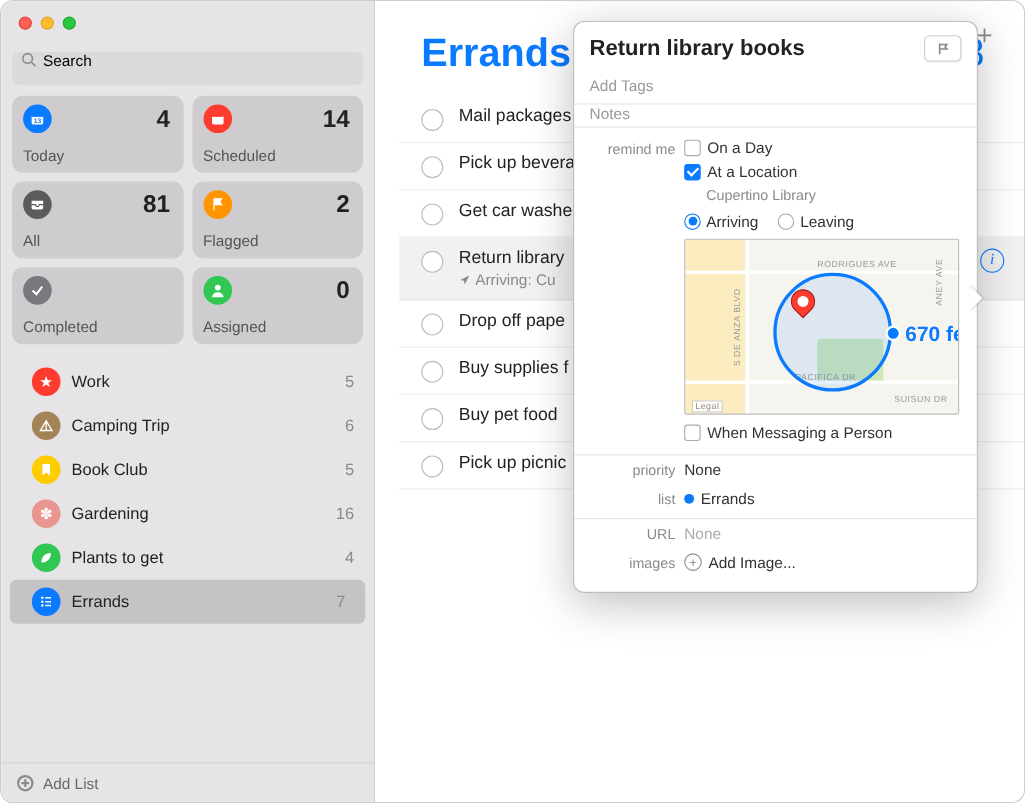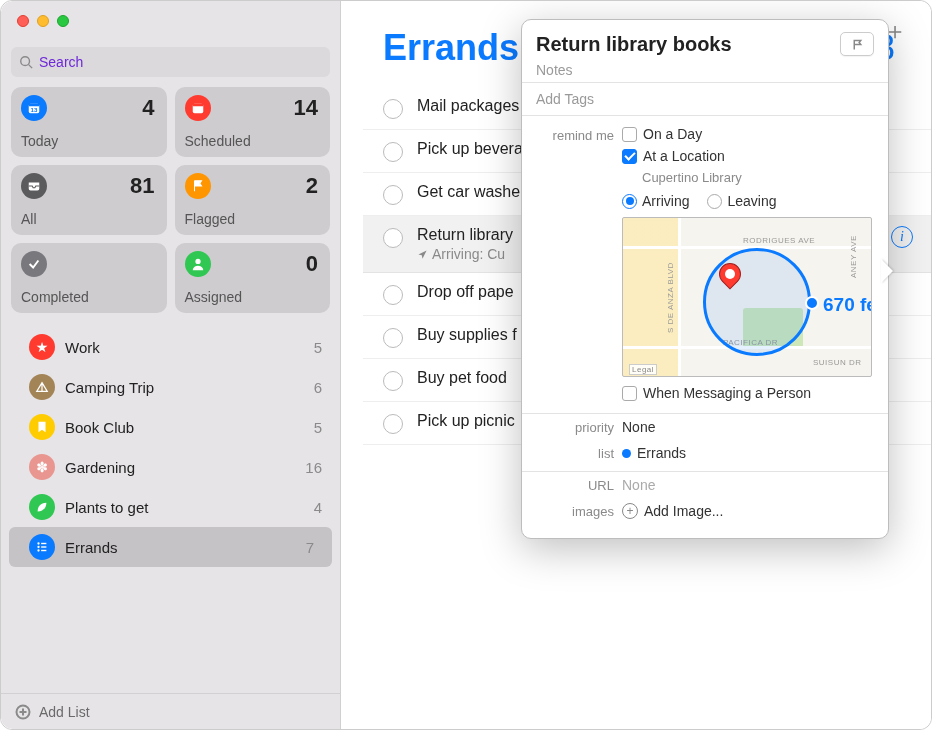--- a/index.html
+++ b/index.html
@@ -44,23 +44,22 @@
   .tl-red { background:#ff5f57; border:0.5px solid #e33d31;}
   .tl-yel { background:#febc2e; border:0.5px solid #e0a020;}
   .tl-grn { background:#28c840; border:0.5px solid #1da530;}
 
   .search-wrap {
     margin: 6px 10px 10px 10px;
     background: #dcd9dc;
     border-radius: 6px;
     height: 30px;
     display: flex;
-    align-items: center;
     padding: 0 8px;
-    color: #6d28d9;
+    color: #000000;
     font-size: 14px;
     gap: 6px;
   }
   .search-wrap svg { width: 14px; height: 14px; fill:#8a8a8a;}
 
   .smart-grid {
     display: grid;
     grid-template-columns: 1fr 1fr;
     gap: 8px;
     padding: 0 10px;
@@ -560,22 +559,22 @@
 
   <div class="popover">
     <div class="pop-head">
       <div class="pop-title">Return library books</div>
       <div class="flag-btn">
         <svg viewBox="0 0 16 16">
             <path d="M4 2 v12 M4 3 h8 l-2 2.5 l2 2.5 h-8"></path>
           </svg>
       </div>
     </div>
+    <div class="pop-field tags"><span>Add Tags</span></div>
     <div class="pop-field notes"><span>Notes</span></div>
-    <div class="pop-field tags"><span>Add Tags</span></div>
 
     <div class="pop-section">
       <div class="pop-label">remind me</div>
       <div class="pop-content">
         <div class="checkrow">
           <span class="checkbox"></span>
           <span>On a Day</span>
         </div>
         <div class="checkrow">
           <span class="checkbox checked"></span>

